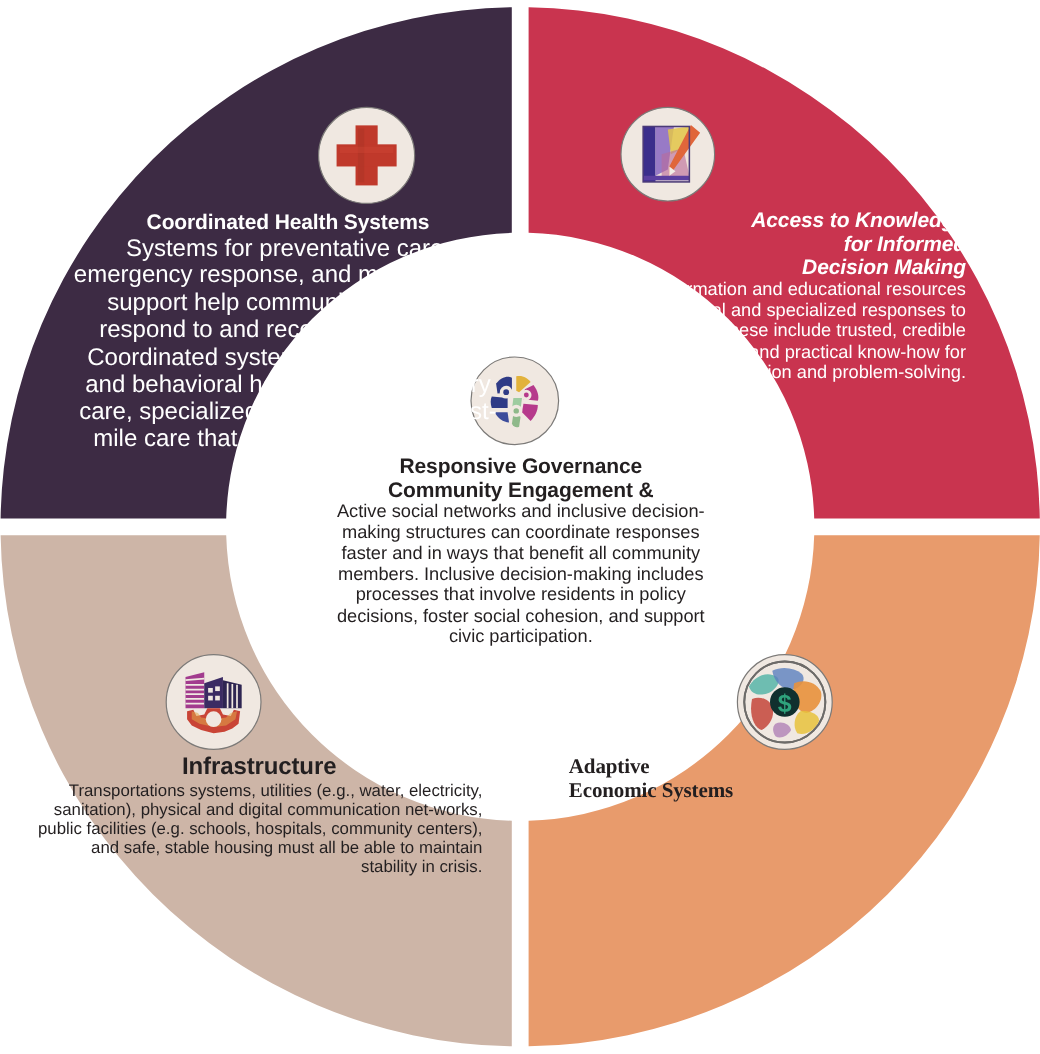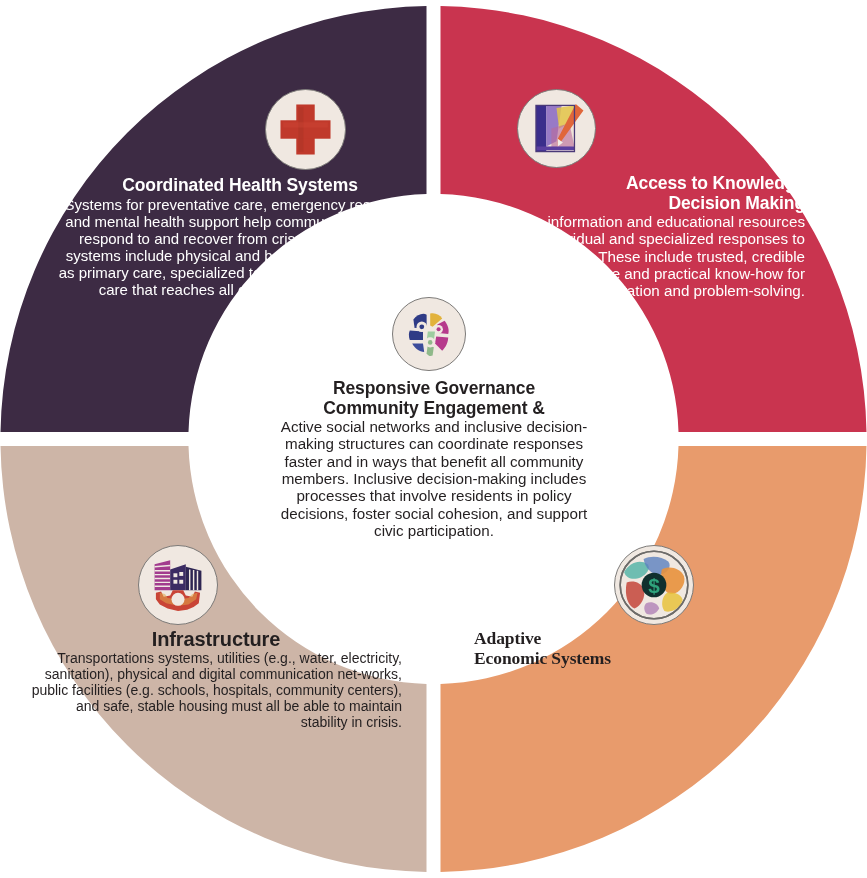--- a/index.html
+++ b/index.html
@@ -22,25 +22,25 @@
   .block{position:absolute;color:#ffffff;}
   .block .title{
     font-weight:bold;line-height:1.06;letter-spacing:-0.1px;
     margin:0 0 1px 0;
   }
   .block .body{line-height:1.14;margin:0;}
 
   
   #q-health{left:56px;top:176px;width:368px;text-align:center;}
   #q-health .title{font-size:17.5px;}
-  #q-health .body{font-size:15px;}
+  #q-health .body{font-size:20px;}
 
   
   #q-knowledge{left:460px;top:174px;width:345px;text-align:right;}
-  #q-knowledge .title{font-size:17.5px;}
+  #q-knowledge .title{font-size:17.5px;font-style:italic;}
   #q-knowledge .body{font-size:15.2px;}
 
   
   #q-infra{left:30px;top:629px;width:372px;text-align:right;color:#231f20;}
   #q-infra .title{font-size:20px;text-align:center;}
   #q-infra .body{font-size:14px;}
 
   
   #q-econ{left:474px;top:629px;width:330px;text-align:left;color:#231f20;font-family:Liberation Serif, serif;}
   #q-econ .title{font-size:17.5px;}
@@ -192,20 +192,21 @@
     </svg>
   </div>
 
   <div class="block" id="q-health">
     <div class="title">Coordinated Health Systems</div>
     <div class="body">Systems for preventative care, emergency response, and mental health support help community members respond to and recover from crises. Coordinated systems include physical and behavioral health such as primary care, specialized tertiary care, and last-mile care that reaches all community members.</div>
   </div>
 
   <div class="block" id="q-knowledge">
     <div class="title">Access to Knowledge</div>
+    <div class="title">for Informed</div>
     <div class="title">Decision Making</div>
     <div class="body">Reliable information and educational resources enable individual and specialized responses to challenges. These include trusted, credible scientific knowledge and practical know-how for adaptation and  problem-solving.</div>
   </div>
 
   <div class="block" id="q-infra">
     <div class="title">Infrastructure</div>
     <div class="body">Transportations systems, utilities (e.g., water, electricity, sanitation), physical and digital communication net-works, public facilities (e.g. schools, hospitals, community centers), and safe, stable housing must all be able to maintain stability in crisis.</div>
   </div>
 
   <div class="block" id="q-econ">

